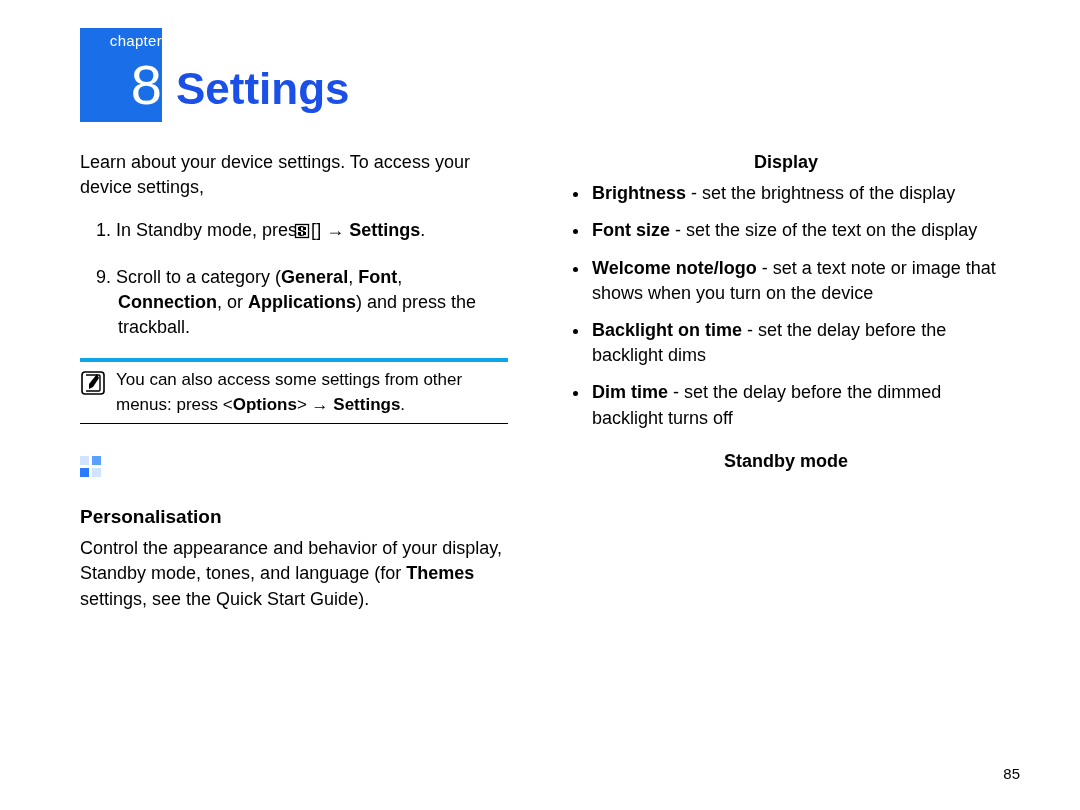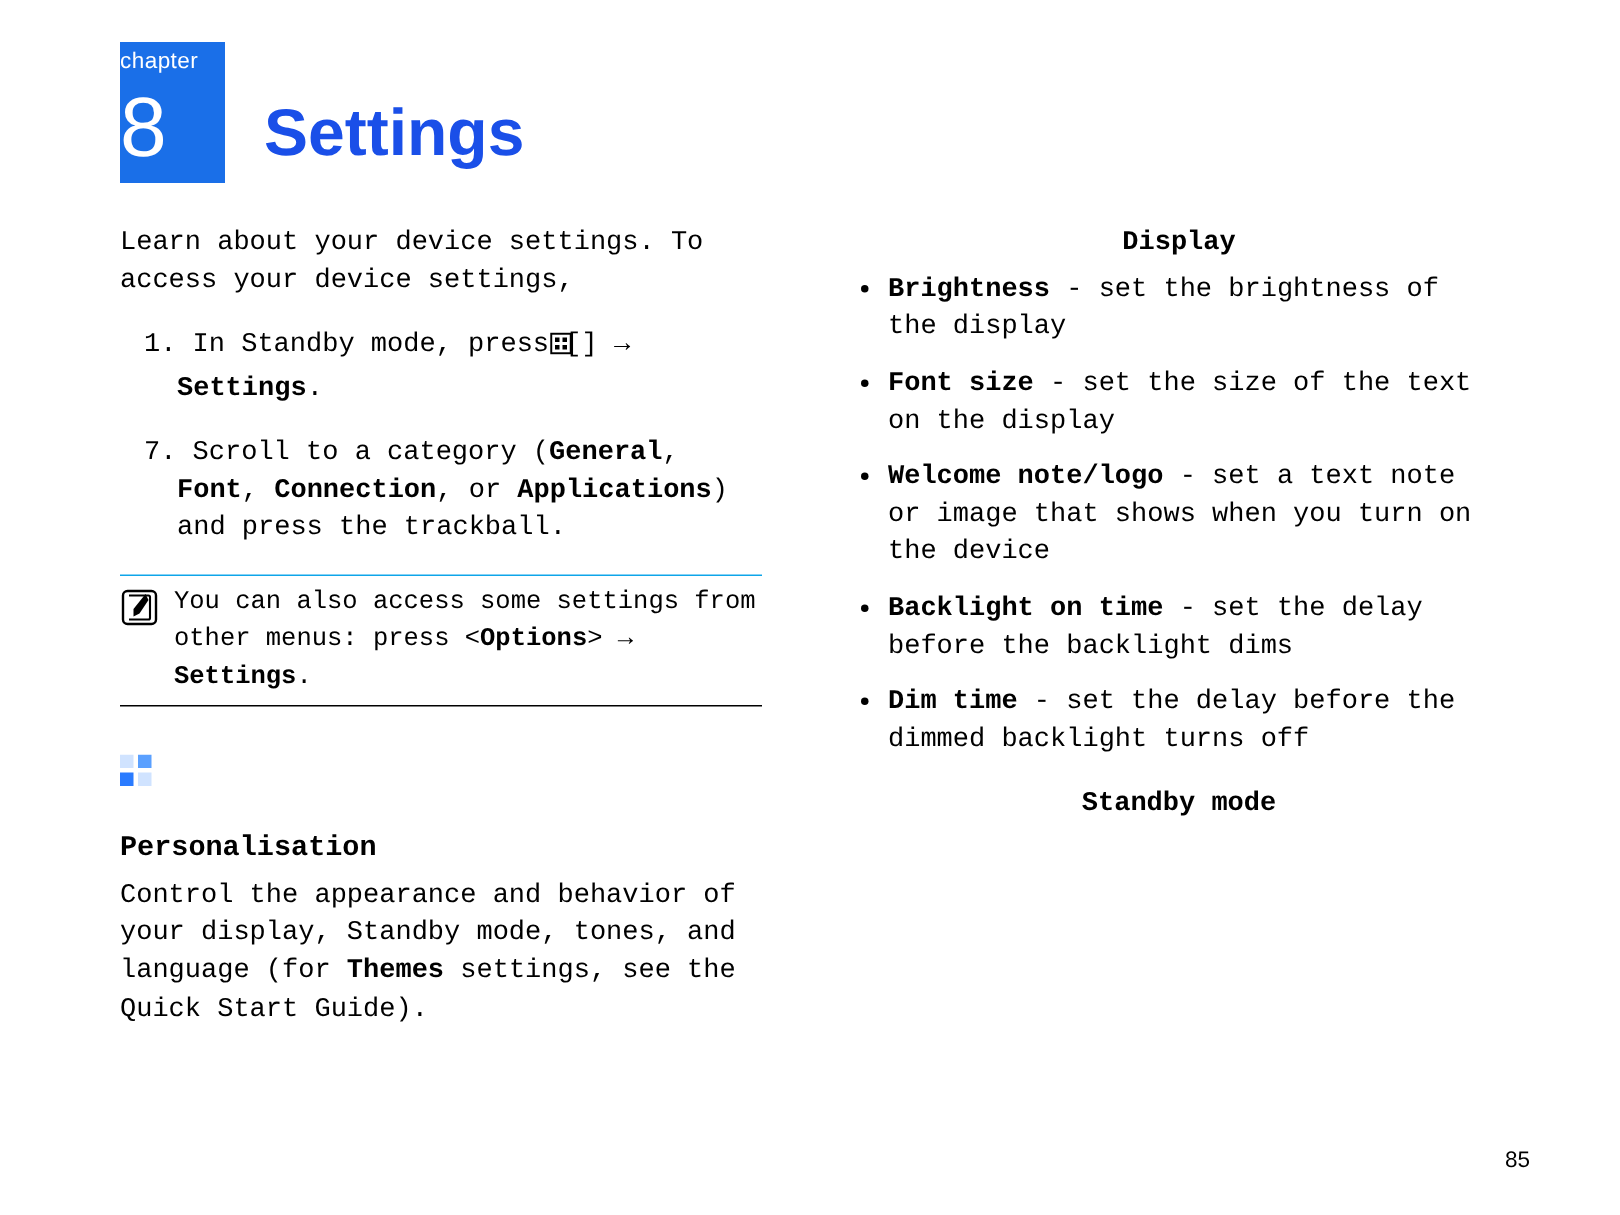--- a/index.html
+++ b/index.html
@@ -18,25 +18,25 @@
   .page {
     padding: 32px 80px 30px 80px;
     box-sizing: border-box;
     width: 100%;
     height: 100%;
   }
   .chapter-block {
     position: absolute;
     top: 28px;
     left: 80px;
-    width: 70px;
+    width: 82px;
     height: 94px;
     background: #1a6fe8;
     color: #fff;
-    text-align: left;
+    text-align: right;
     box-sizing: border-box;
   }
   .chapter-label {
     font-size: 15px;
     margin-top: 2px;
     letter-spacing: 0.3px;
   }
   .chapter-number {
     font-size: 56px;
     font-weight: normal;
@@ -51,36 +51,35 @@
     font-weight: bold;
     color: #1a4fe8;
   }
   .columns {
     position: absolute;
     top: 150px;
     left: 80px;
     width: 920px;
     display: flex;
     gap: 64px;
-    font-family: Liberation Mono, monospace;
   }
   .col {
     flex: 1;
     min-width: 0;
   }
   .intro {
     margin: 0 0 18px 0;
   }
   .step {
     margin: 0 0 18px 16px;
     padding-left: 22px;
     text-indent: -22px;
   }
   .note-row {
-    border-top: 1px solid #0ea5e9;
+    border-top: 4px solid #0ea5e9;
     border-bottom: 1px solid #000;
     padding: 6px 0 6px 0;
     display: flex;
     gap: 10px;
     margin-bottom: 28px;
   }
   .note-icon {
     flex-shrink: 0;
     margin-top: 2px;
   }
@@ -156,21 +155,21 @@
               <rect x="1.5" y="1.5" width="13" height="13" fill="none" stroke="#000" stroke-width="1.3"></rect>
               <rect x="4" y="4" width="3" height="3" fill="#000"></rect>
               <rect x="9" y="4" width="3" height="3" fill="#000"></rect>
               <rect x="4" y="9" width="3" height="3" fill="#000"></rect>
               <rect x="9" y="9" width="3" height="3" fill="#000"></rect>
             </svg></span><span>] </span><span>→</span>
         <b>Settings</b><span>.</span>
       </p>
 
       <p class="step">
-        <span>7. Scroll to a category (</span><b>General</b><span>, </span><b>Font</b><span>, </span><b>Connection</b><span>, or </span><b>Applications</b><span>) and press the trackball.</span>
+        <span>9. Scroll to a category (</span><b>General</b><span>, </span><b>Font</b><span>, </span><b>Connection</b><span>, or </span><b>Applications</b><span>) and press the trackball.</span>
       </p>
 
       <div class="note-row">
         <span class="note-icon">
           <svg width="26" height="26" viewBox="0 0 26 26">
             <rect x="2" y="2" width="22" height="22" rx="3" fill="none" stroke="#000" stroke-width="1.6"></rect>
             <path d="M6 5 L19 5 Q20 5 20 6 L20 20 Q20 21 19 21 L6 21" fill="none" stroke="#000" stroke-width="1.4"></path>
             <path d="M17 4 L9 14 L9 19 L13 17 L19 8" fill="#000"></path>
           </svg>
         </span>

